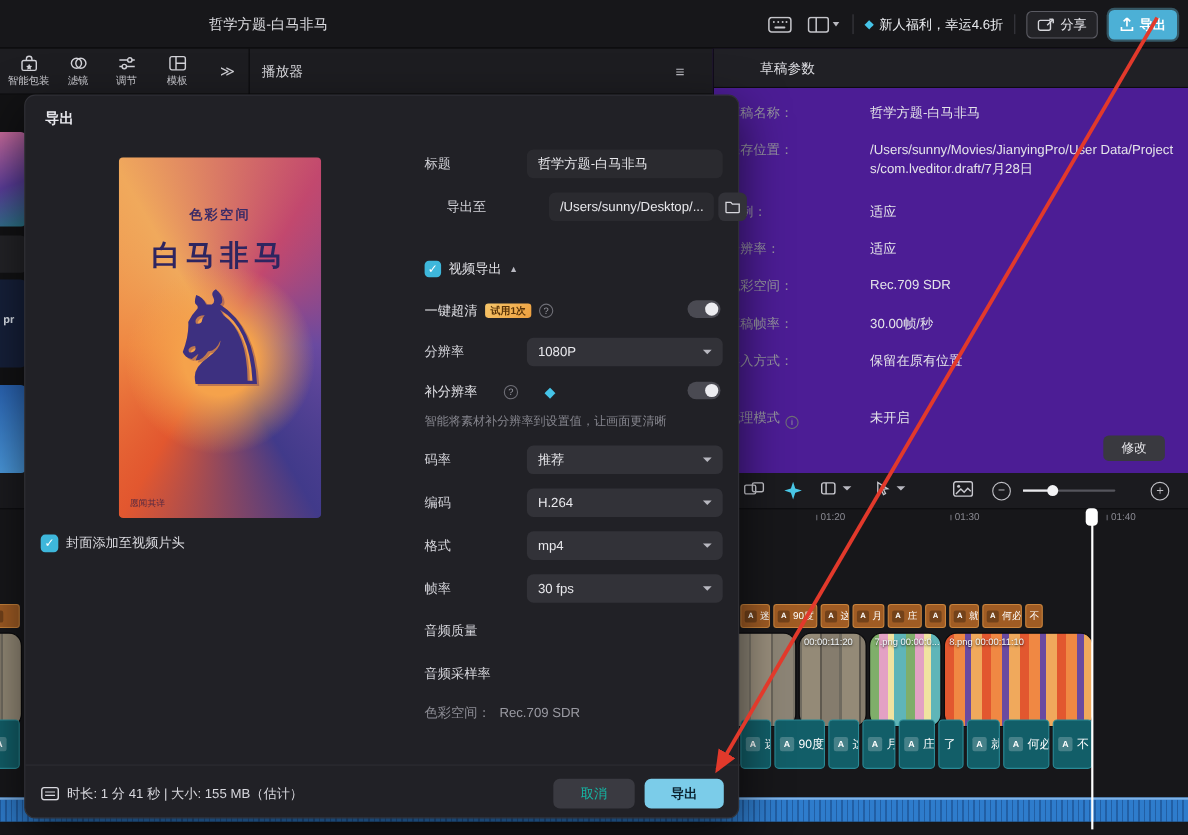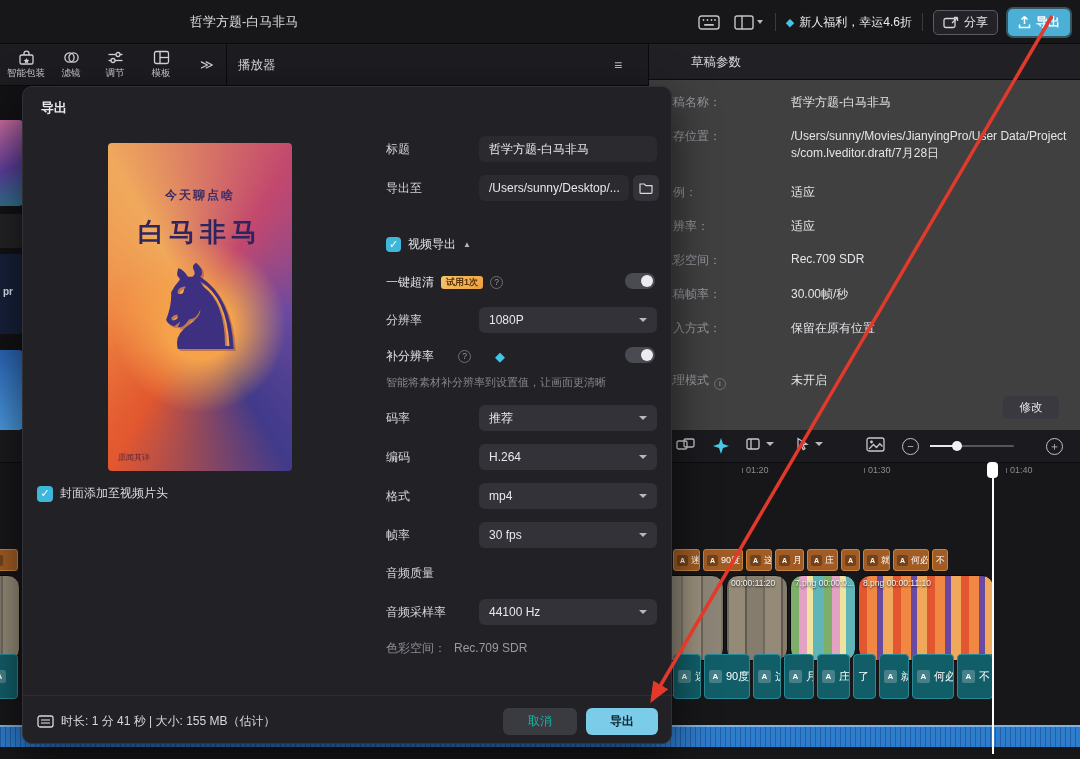--- a/index.html
+++ b/index.html
@@ -22,21 +22,21 @@
   
   .subbar{position:absolute;left:0;top:44px;width:648px;height:42px;background:#1d1d21;border-bottom:1px solid #0a0a0c;z-index:1;}
   .tool-item{position:absolute;top:4px;height:34px;display:flex;flex-direction:column;align-items:center;justify-content:center;gap:2px;}
   .tool-item span{font-size:9.5px;color:#c9c9cf;white-space:nowrap;}
   .expand{position:absolute;left:200px;top:0;height:42px;line-height:42px;font-size:13px;color:#cfcfd5;}
   .vdiv{position:absolute;left:226px;top:0;width:1px;height:42px;background:#0b0b0d;}
   .player-title{position:absolute;left:238px;top:0;height:42px;line-height:42px;font-size:12.5px;color:#d9d9de;}
   .menu-ic{position:absolute;left:614px;top:0;height:42px;line-height:42px;font-size:14px;color:#b9b9c0;}
 
   
-  .draft-panel{position:absolute;left:648px;top:44px;width:432px;height:386px;background:#404040;border-left:1px solid #0b0b0d;z-index:1;}
+  .draft-panel{position:absolute;left:648px;top:44px;width:432px;height:386px;background:#4c1d95;border-left:1px solid #0b0b0d;z-index:1;}
   .dp-header{position:absolute;left:0;top:0;width:432px;height:36px;background:#202025;border-bottom:1px solid #0c0c0e;}
   .dp-title{position:absolute;left:42px;top:0;height:36px;line-height:36px;font-size:12.5px;color:#dcdce1;}
   .dp-row{position:absolute;left:0;width:432px;height:18px;}
   .dp-label{position:absolute;left:12px;font-size:12px;color:#96969e;white-space:nowrap;}
   .dp-value{position:absolute;left:142px;font-size:12px;color:#e4e4e9;white-space:nowrap;}
   .dp-value.path{width:280px;white-space:normal;word-break:break-all;line-height:17px;}
   .info-ic{display:inline-flex;width:12px;height:12px;border:1px solid #6e6e76;border-radius:50%;color:#9a9aa2;
      font-size:8px;align-items:center;justify-content:center;margin-left:5px;vertical-align:-2px;font-style:normal;}
   .modify-btn{position:absolute;left:354px;top:352px;width:56px;height:23px;background:#39393f;border-radius:5px;
      font-size:11.5px;color:#e6e6ea;display:flex;align-items:center;justify-content:center;}
@@ -420,37 +420,37 @@
     <div class="audio-clip"></div>
 
     <div class="playhead-line"></div>
     <div class="playhead-cap"></div>
   </div>
 
   <div class="dialog">
     <div class="dlg-title">导出</div>
 
     <div class="poster">
-      <div class="tagline">今天聊点啥</div>
+      <div class="tagline">色彩空间</div>
       <div class="ptitle">白马非马</div>
       <div class="horse">♞</div>
       <div class="credit">愿闻其详</div>
     </div>
 
     <div class="cover-row">
       <span class="cb">✓</span>
       <span class="lbl">封面添加至视频片头</span>
     </div>
 
     <div class="frow" style="top:49px;">
       <span class="flabel">标题</span>
       <div class="tinput">哲学方题-白马非马</div>
     </div>
 
-    <div class="frow" style="top:88px;">
+    <div class="frow" style="top:88px;margin-left:20px;">
       <span class="flabel">导出至</span>
       <div class="tinput dinput">/Users/sunny/Desktop/...</div>
       <div class="folder-btn">
         <svg class="ic" width="14" height="12" viewBox="0 0 14 12">
           <path d="M1 2 h4.4 L6.8 3.6 H13 V10.6 a0.8 0.8 0 0 1 -0.8 0.8 H1.8 A0.8 0.8 0 0 1 1 10.6 Z" fill="none" stroke="#d8d8de" stroke-width="1.2"></path>
         </svg>
       </div>
     </div>
 
     <div class="inline-row" style="top:146px;">
@@ -513,24 +513,20 @@
         <i class="chev"></i>
       </div>
     </div>
 
     <div class="frow" style="top:473px;">
       <span class="flabel">音频质量</span>
     </div>
 
     <div class="frow" style="top:512px;">
       <span class="flabel">音频采样率</span>
-      <div class="select">
-        <span>44100 Hz</span>
-        <i class="chev"></i>
-      </div>
     </div>
 
     <div class="cs-row">
       <span>色彩空间：</span><span class="v">Rec.709 SDR</span>
     </div>
 
     <div class="dlg-footer">
       <div class="summary">
         <svg class="ic" width="17" height="13" viewBox="0 0 17 13">
           <rect x="1" y="1" width="15" height="11" rx="2" fill="none" stroke="#d8d8de" stroke-width="1.3"></rect>

